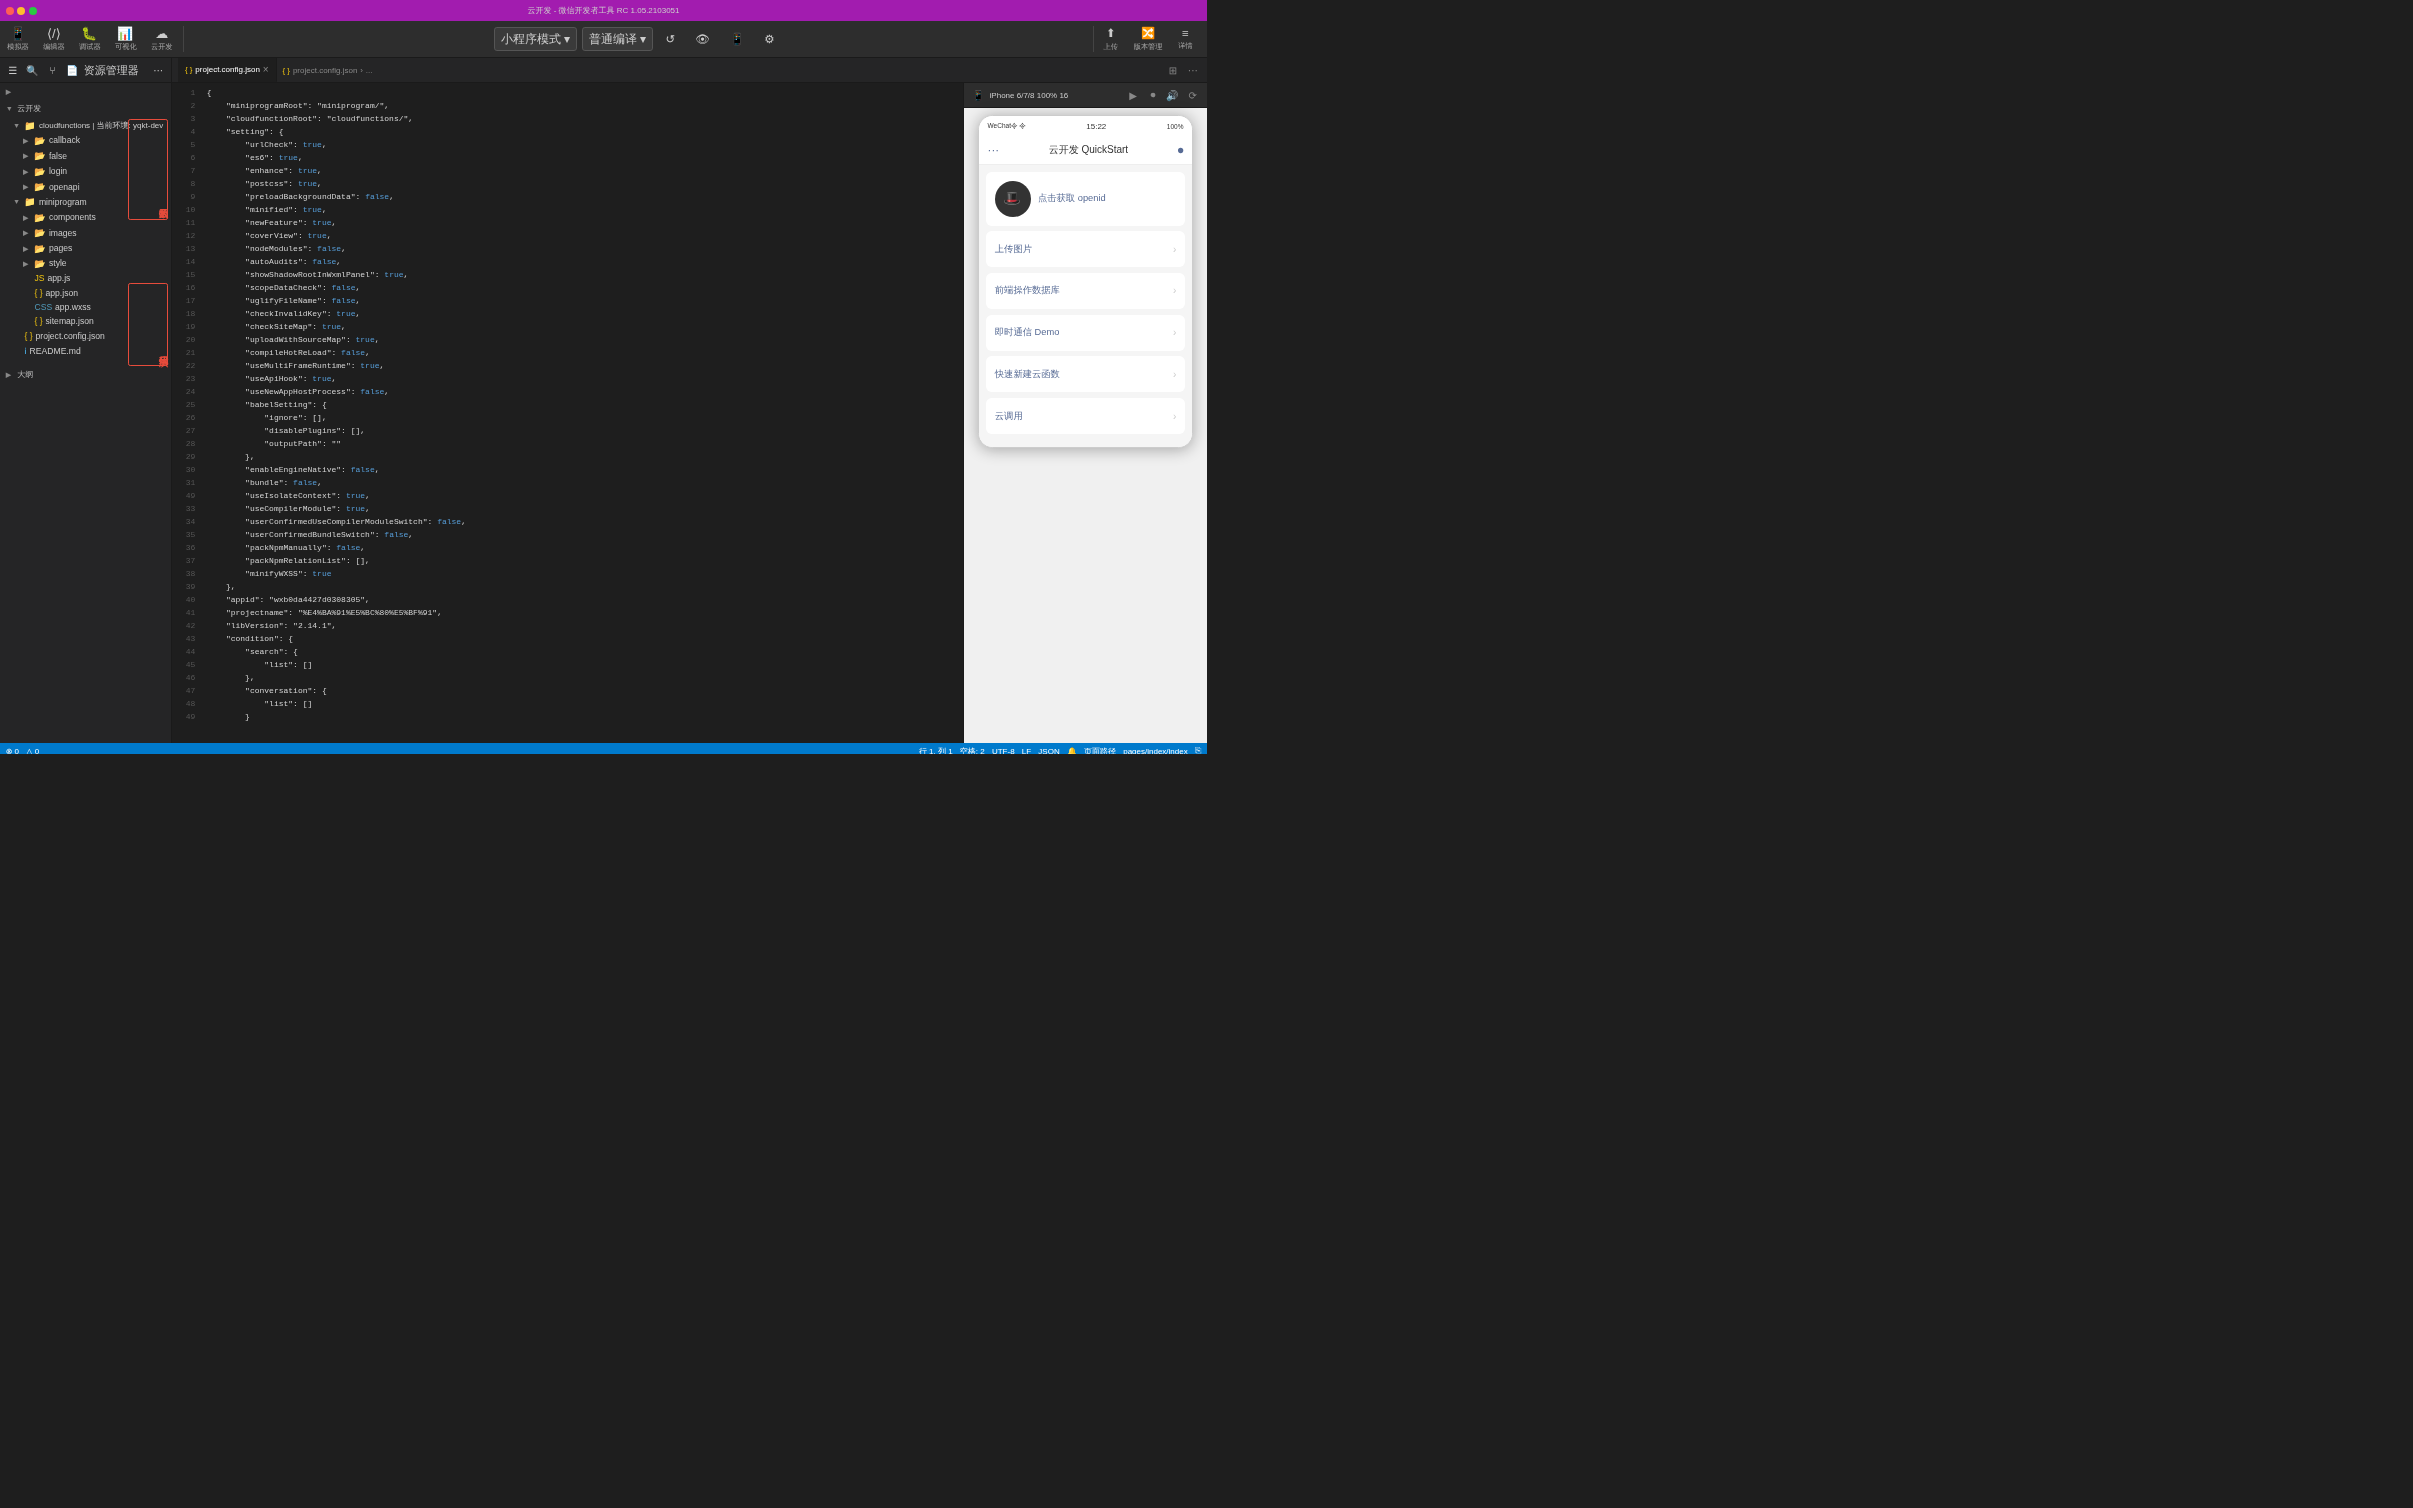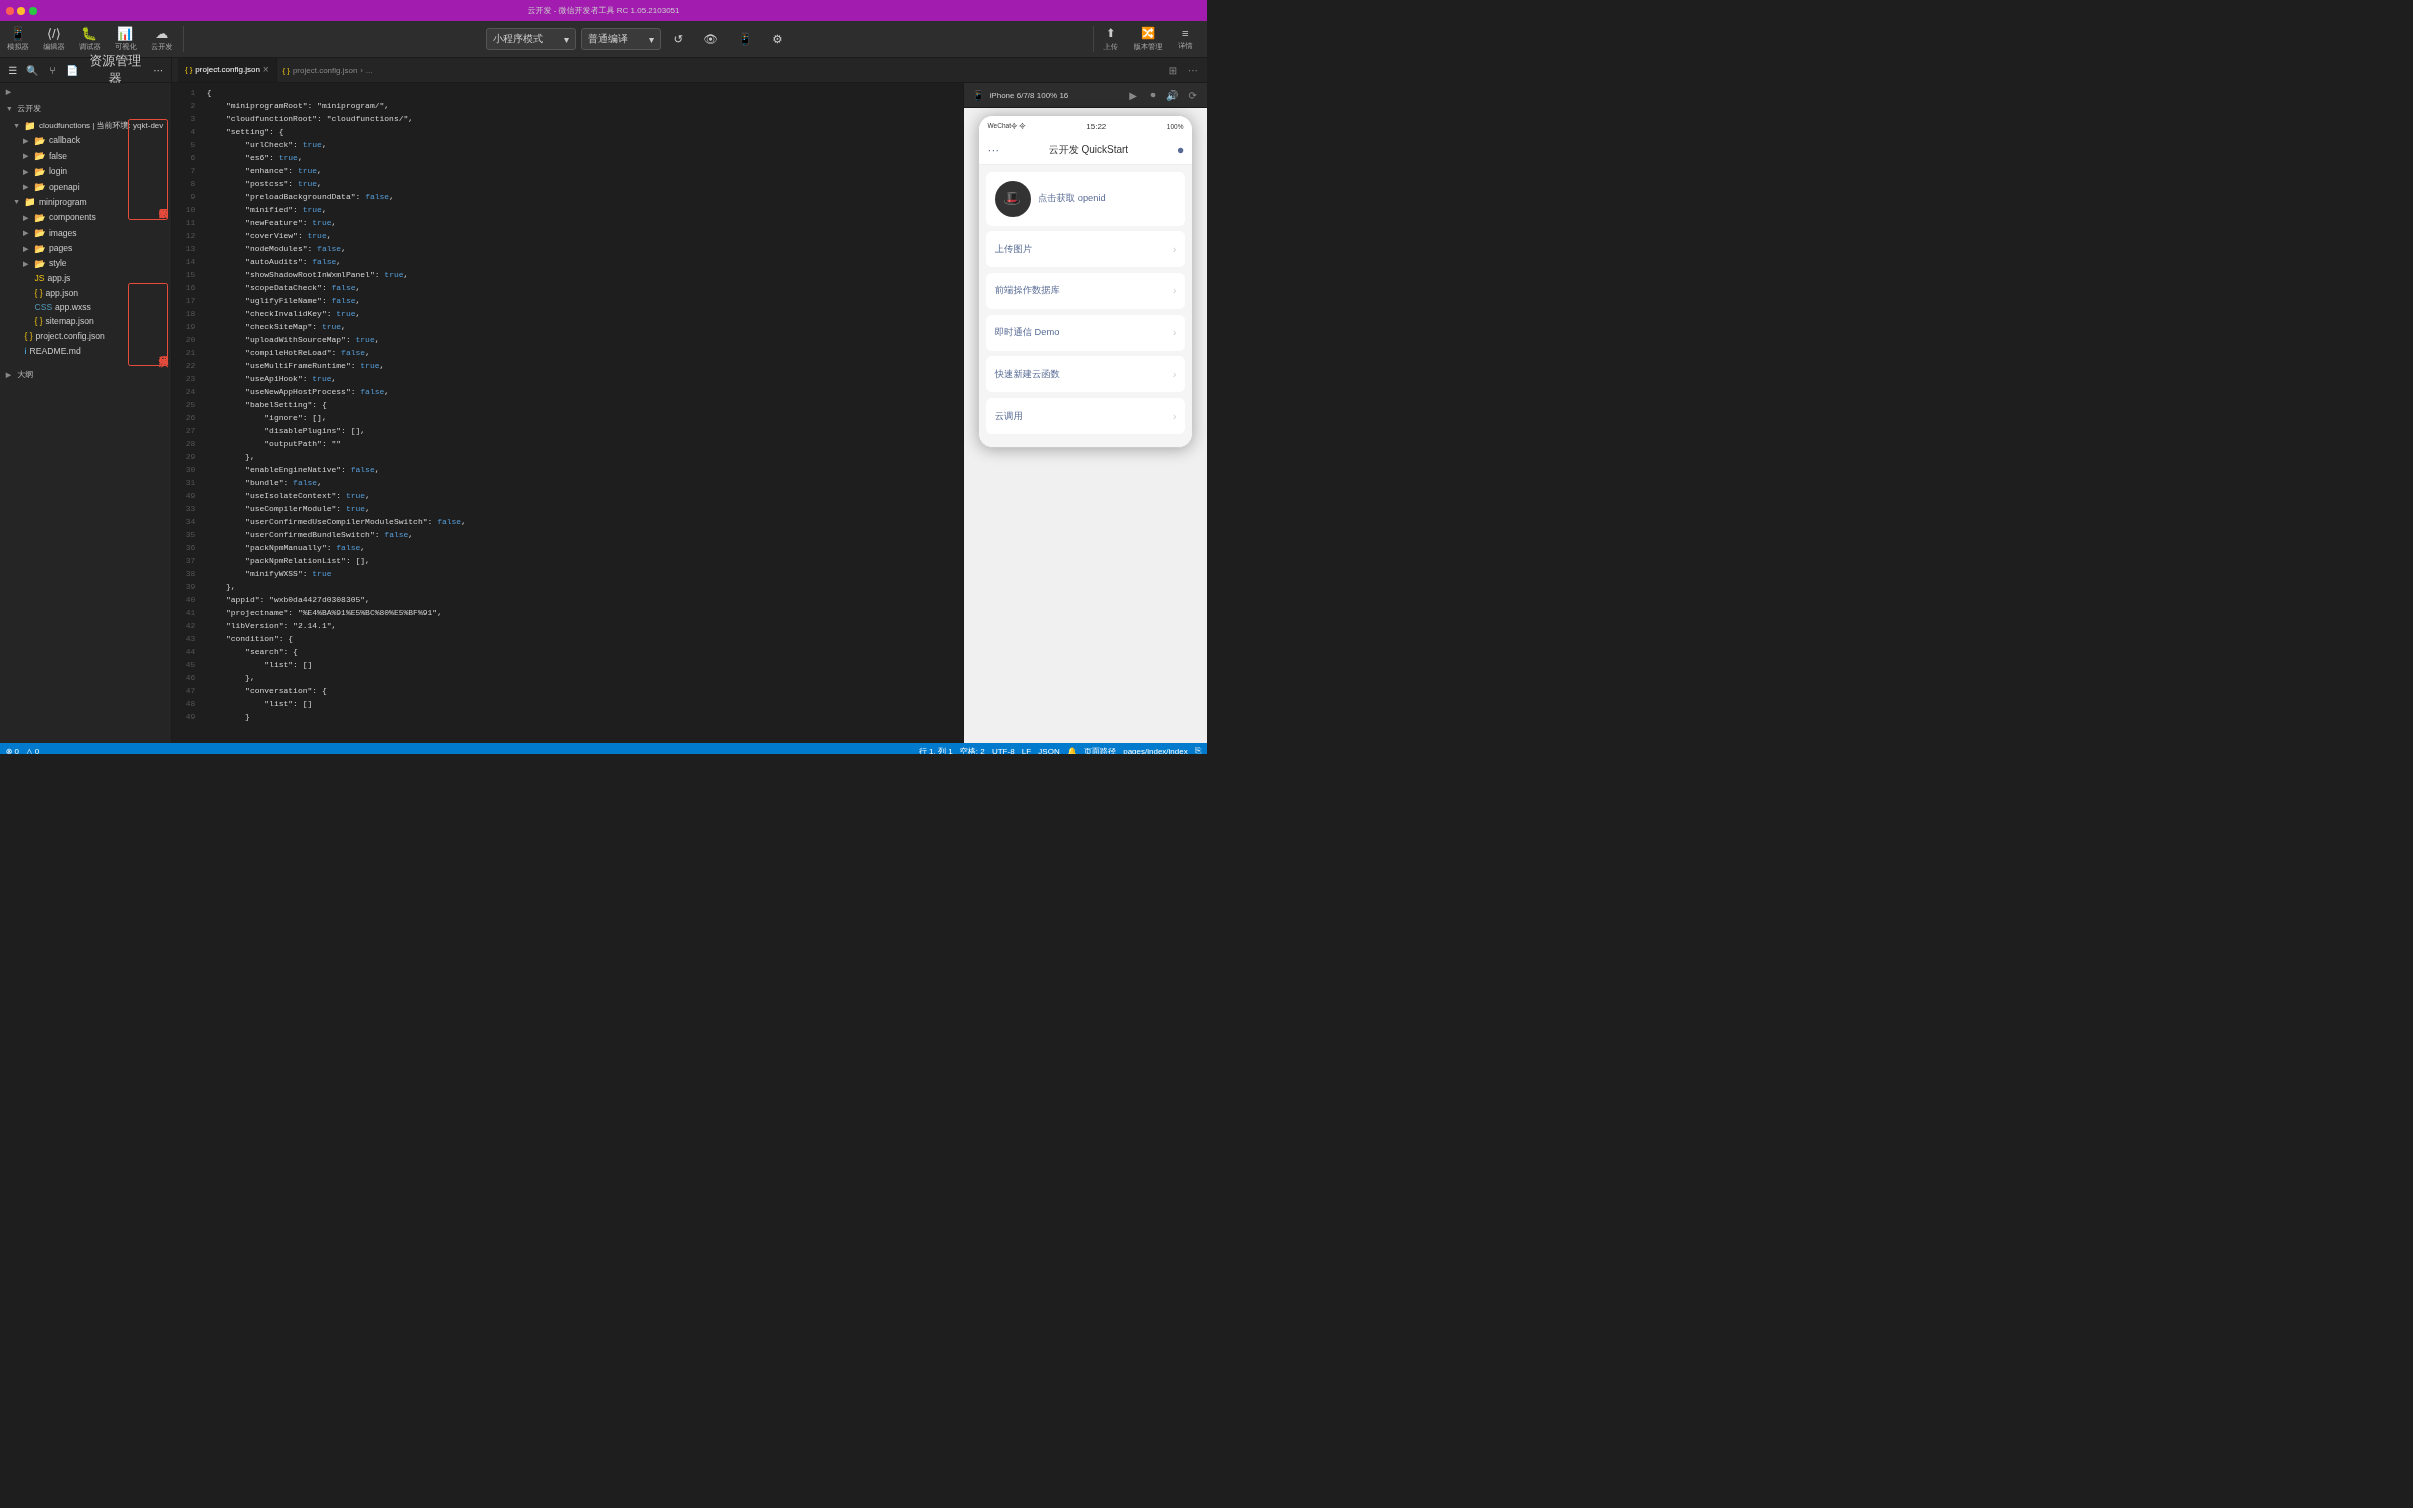--- a/index.html
+++ b/index.html
@@ -80,25 +80,25 @@
       align-items: center;
       justify-content: center;
       gap: 5.7px;
     }
     .toolbar-select {
       background: #3a3a3a;
       border: 0.7px solid #555;
       color: #ccc;
       padding: 2.9px 5.7px;
       border-radius: 2.9px;
-      font-size: 10px;
-      cursor: pointer;
-      display: flex;
-      align-items: center;
-      gap: 21px;
+      font-size: 12px;
+      cursor: pointer;
+      display: flex;
+      align-items: center;
+      gap: 3px;
     }
     .toolbar-right {
       display: flex;
       align-items: center;
       gap: 1.4px;
       padding-right: 7.2px;
     }
     .toolbar-action {
       display: flex;
       flex-direction: column;
@@ -131,24 +131,23 @@
       height: 17px;
       display: flex;
       align-items: center;
       justify-content: center;
       cursor: pointer;
       border-radius: 2.2px;
       color: #ccc;
       font-size: 10px;
     }
     .sidebar-toolbar-title {
-      font-size: 13px;
+      font-size: 11px;
       color: #ccc;
       flex: 1;
-      text-align: center;
     }
     .editor-tabs {
       display: flex;
       align-items: center;
       height: 100%;
       flex: 1;
       padding-left: 5.7px;
     }
     .tab {
       display: flex;

